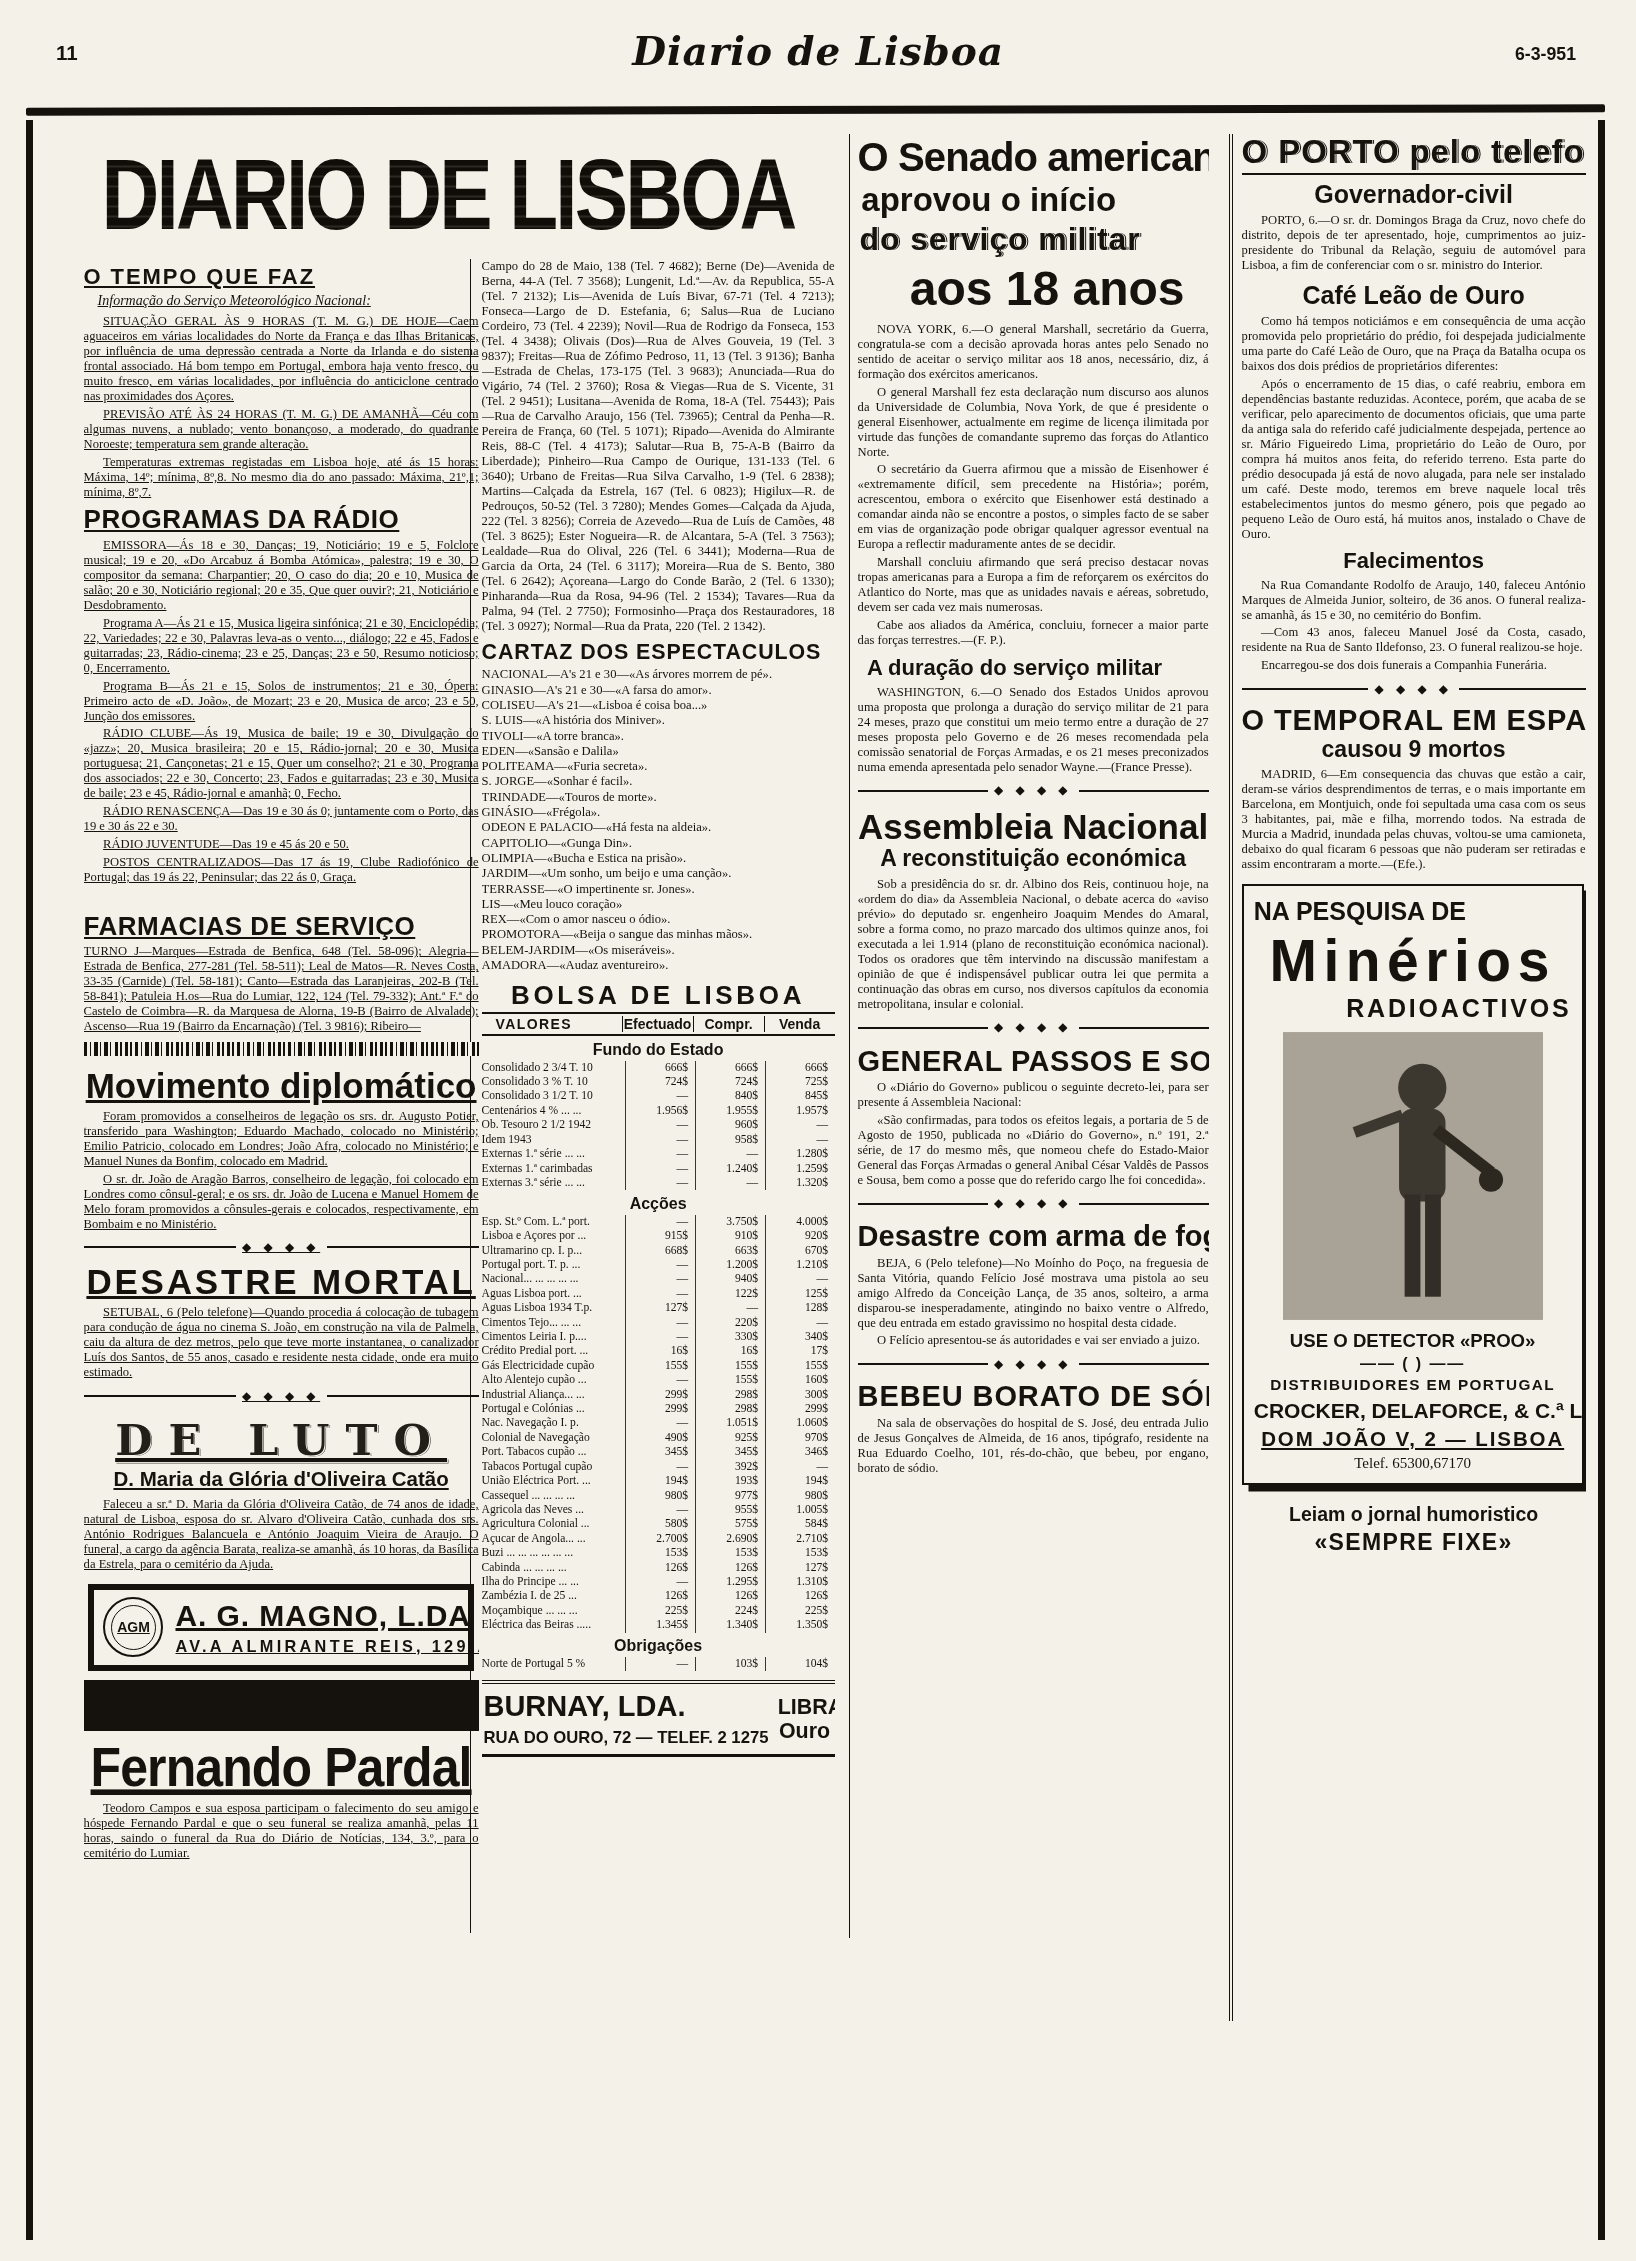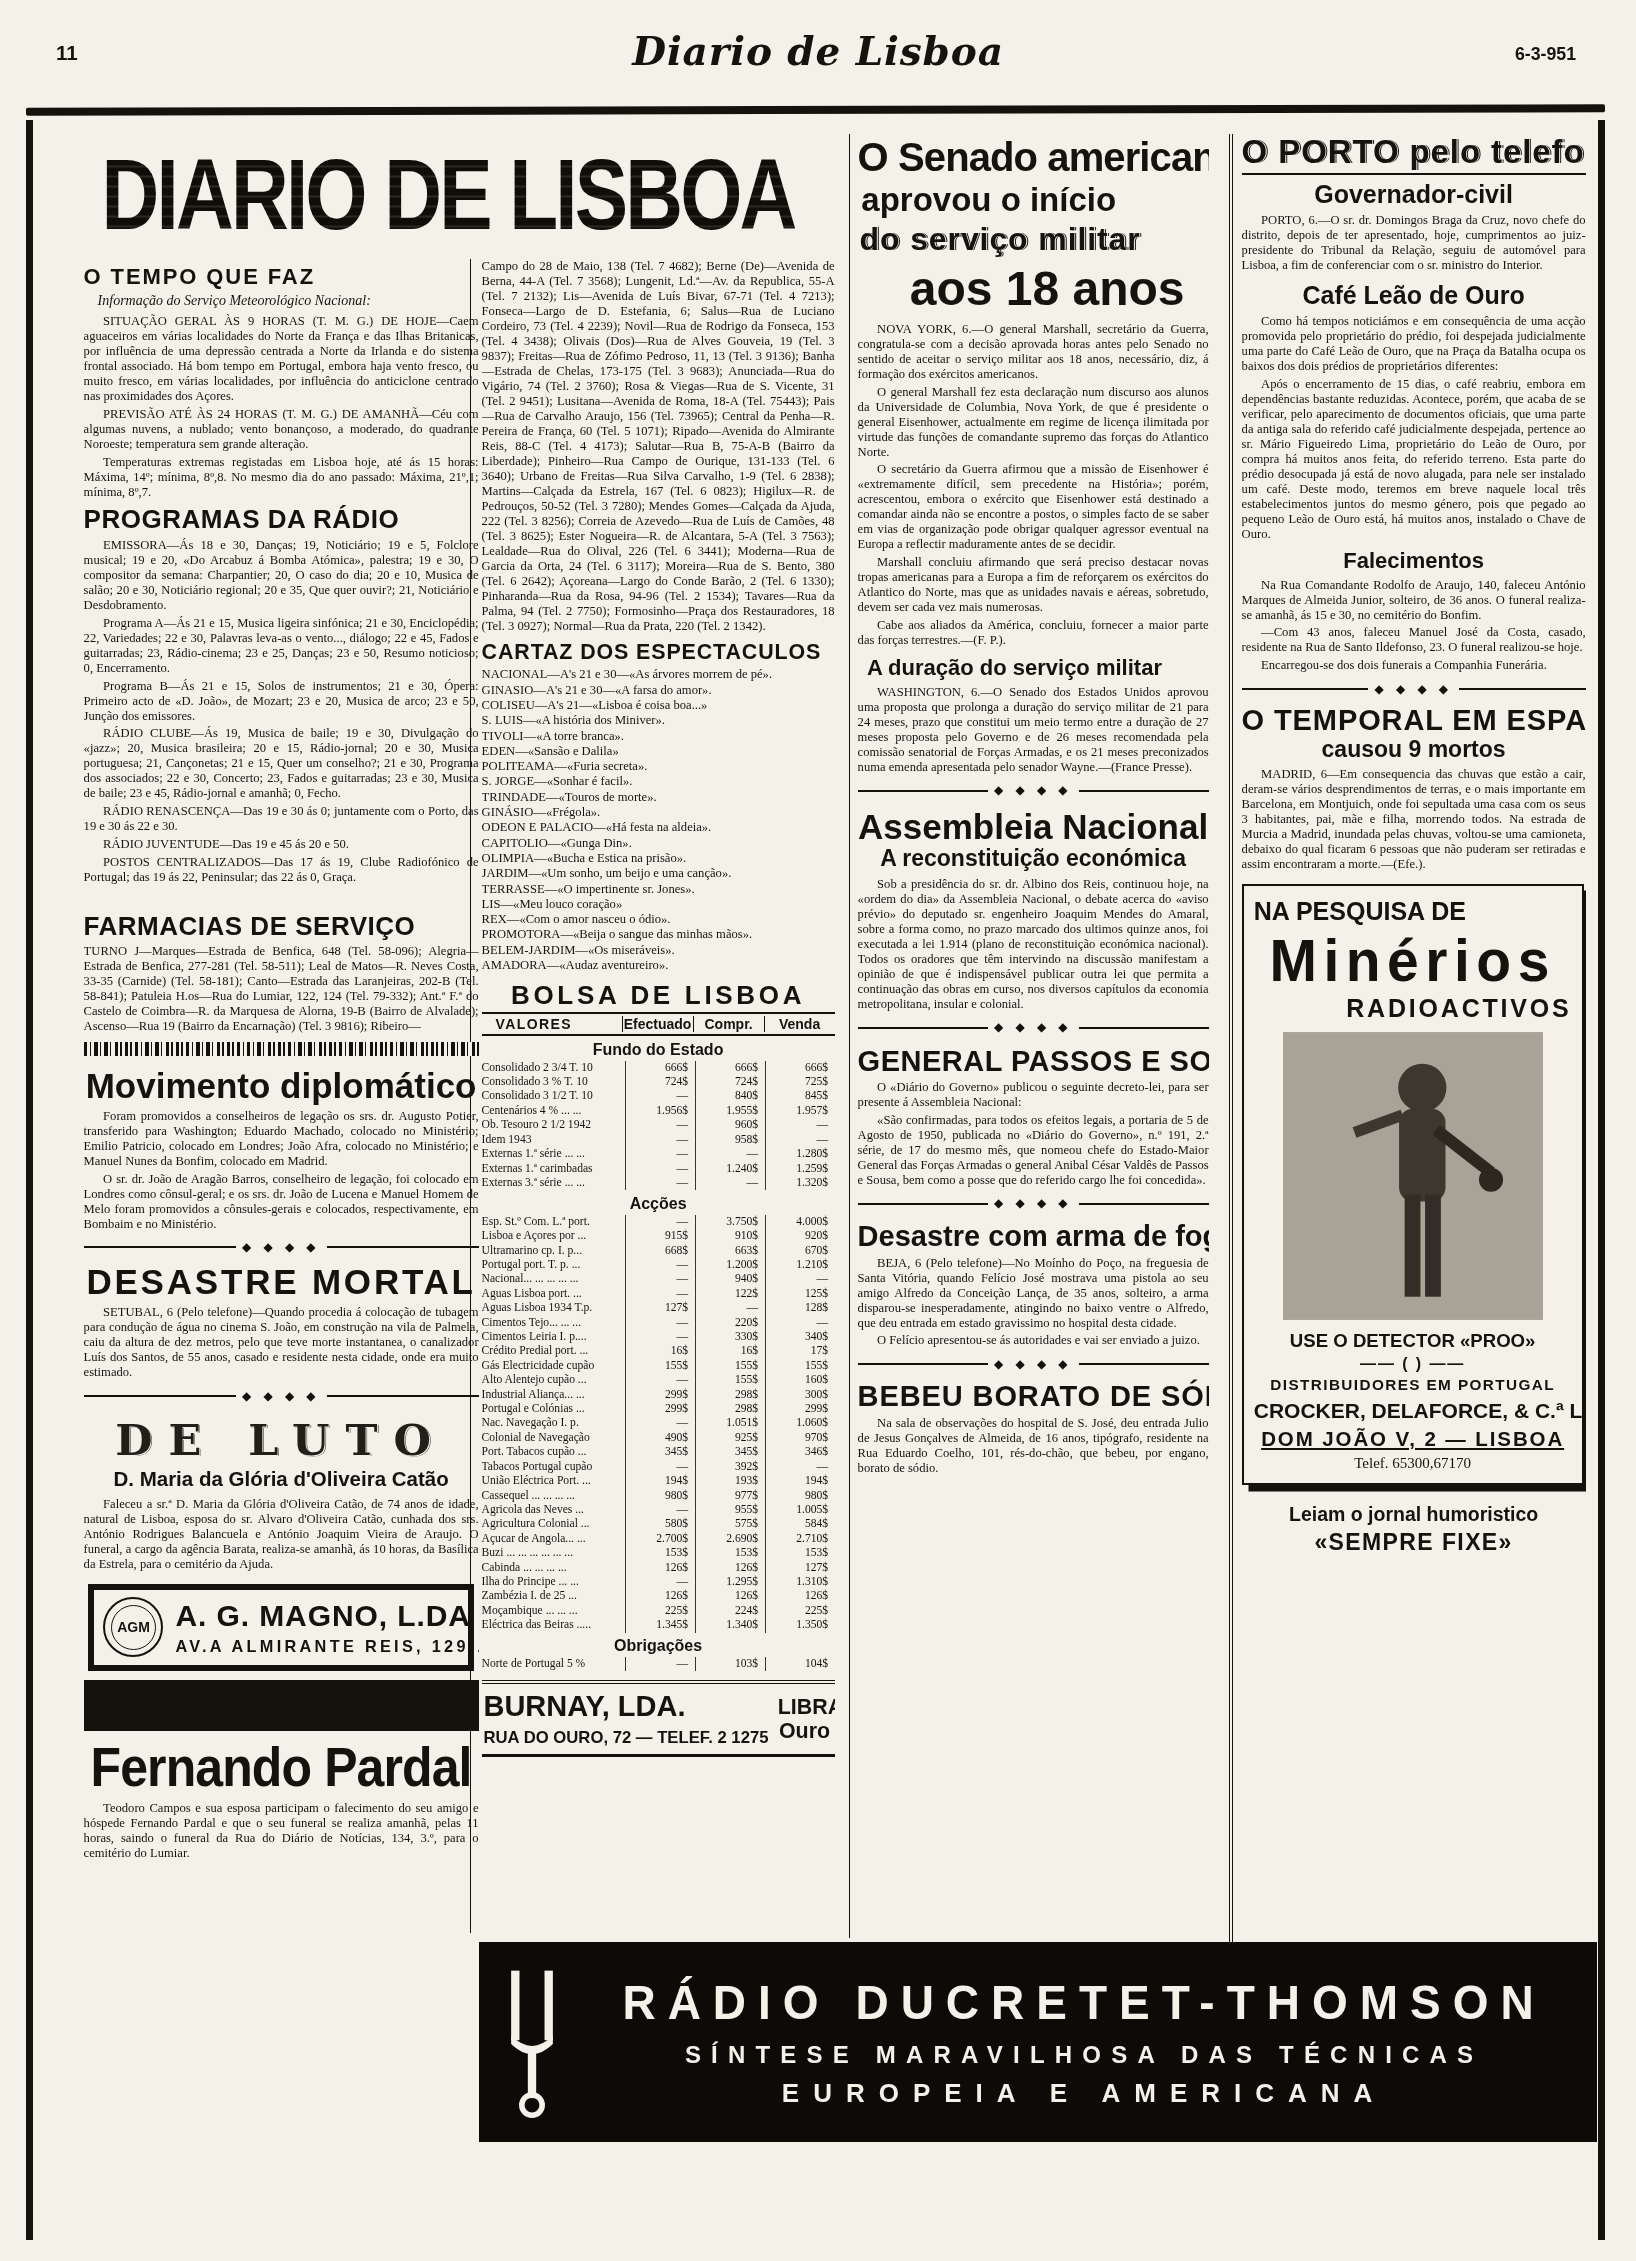--- a/index.html
+++ b/index.html
@@ -130,21 +130,21 @@
 <div class="frame">
 
   <div class="paperlogo">
     <span>DIARIO DE LISBOA</span>
   </div>
 
   <div class="vrule" style="left:437px;top:139px;height:1674px;"></div>
   <div class="vrule" style="left:816px;top:14px;height:1804px;"></div>
   <div class="vrule dbl" style="left:1196px;top:14px;height:1887px;"></div>
 
-  <div class="col" style="left:51px;top:139px;width:395px;height:1929px;">
+  <div class="col" style="left:51px;top:139px;width:395px;height:1929px;text-decoration:underline;">
     <div class="hsans h-tempo">O TEMPO QUE FAZ</div>
     <div class="subital">Informação do Serviço Meteorológico Nacional:</div>
     <div>
 
     <p class="p">SITUAÇÃO GERAL ÀS 9 HORAS (T. M. G.) DE HOJE—Caem aguaceiros em várias localidades do Norte da França e das Ilhas Britanicas, por influência de uma depressão centrada a Norte da Irlanda e do sistema frontal associado. Há bom tempo em Portugal, embora haja vento fresco, ou muito fresco, em várias localidades, por influência do anticiclone centrado nas proximidades dos Açores.</p>
         <p class="p">PREVISÃO ATÉ ÀS 24 HORAS (T. M. G.) DE AMANHÃ—Céu com algumas nuvens, a nublado; vento bonançoso, a moderado, do quadrante Noroeste; temperatura sem grande alteração.</p>
         <p class="p">Temperaturas extremas registadas em Lisboa hoje, até ás 15 horas: Máxima, 14º; mínima, 8º,8. No mesmo dia do ano passado: Máxima, 21º,1; mínima, 8º,7.</p>
       </div>
 
     <div class="hsans h-prog">PROGRAMAS DA RÁDIO</div>
@@ -659,29 +659,15 @@
       <div class="minaddr">DOM JOÃO V, 2 — LISBOA</div>
       <div class="minphone">Telef. 65300,67170</div>
     </div>
 
     <div class="sfixe">
       <div>Leiam o jornal humoristico</div>
       <div class="l2">«SEMPRE FIXE»</div>
     </div>
   </div>
 
-  <div class="banner">
-    <svg width="70" height="153" viewBox="0 0 150 330">
-      <rect x="30" y="10" width="18" height="150" fill="#f4f1e9"></rect>
-      <rect x="102" y="10" width="18" height="150" fill="#f4f1e9"></rect>
-      <path d="M30 150 Q75 195 120 150 L120 168 Q75 212 30 168 Z" fill="#f4f1e9"></path>
-      <rect x="66" y="175" width="18" height="110" fill="#f4f1e9"></rect>
-      <circle cx="75" cy="300" r="22" fill="none" stroke="#f4f1e9" stroke-width="12"></circle>
-    </svg>
-    <div class="txt">
-      <div class="brand">RÁDIO DUCRETET-THOMSON</div>
-      <div class="sub">SÍNTESE MARAVILHOSA DAS TÉCNICAS</div>
-      <div class="sub3">EUROPEIA E AMERICANA</div>
-    </div>
-  </div>
 
 </div>
 
 
 </body></html>

